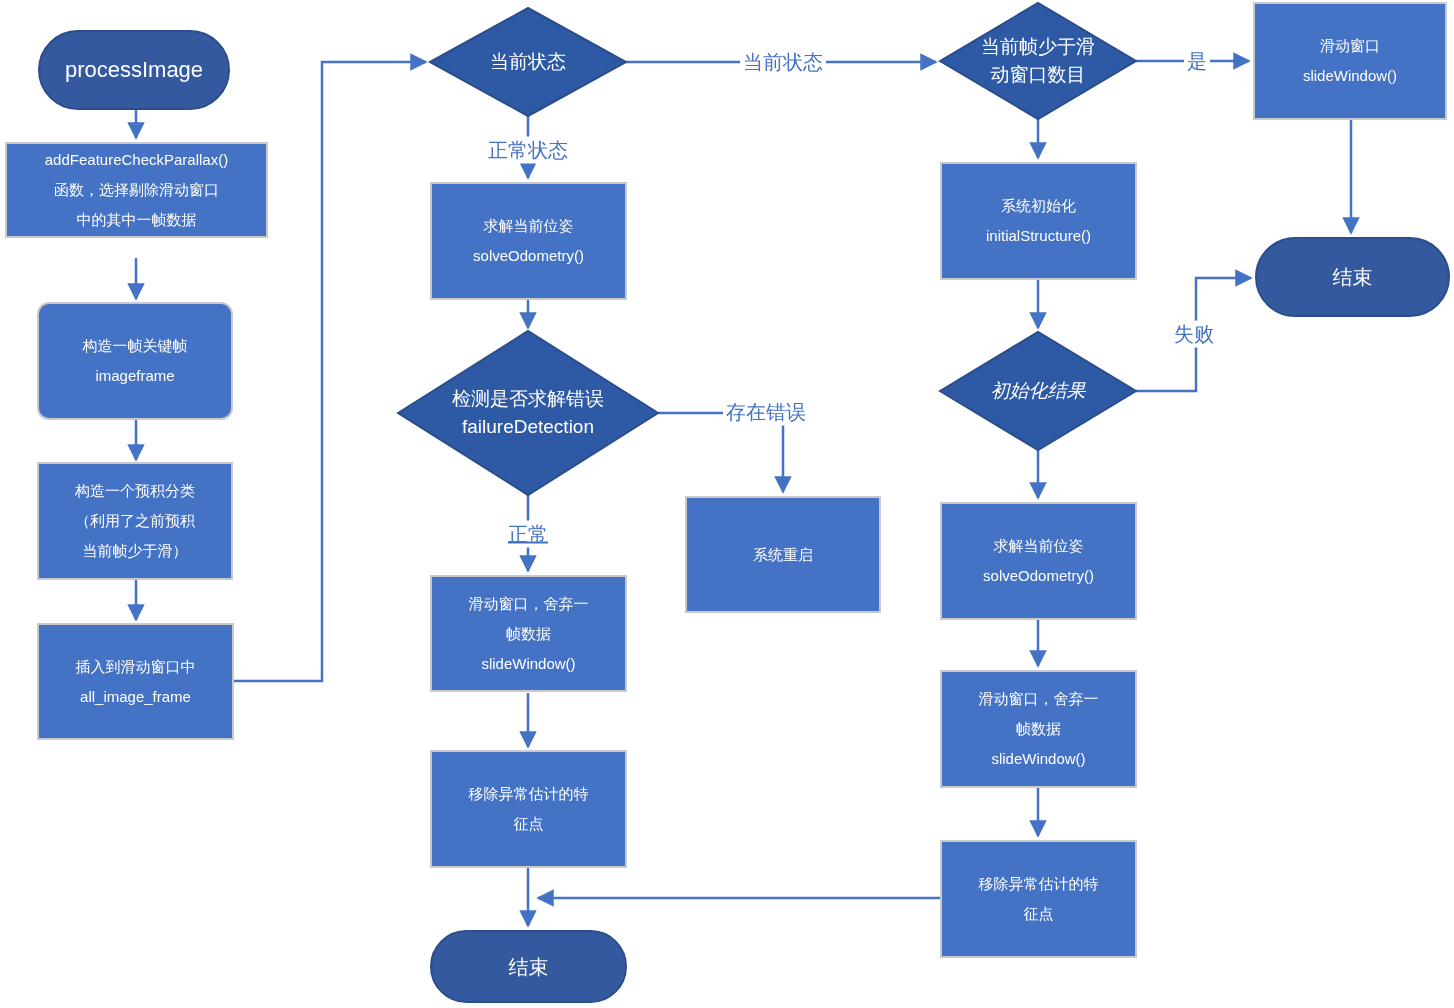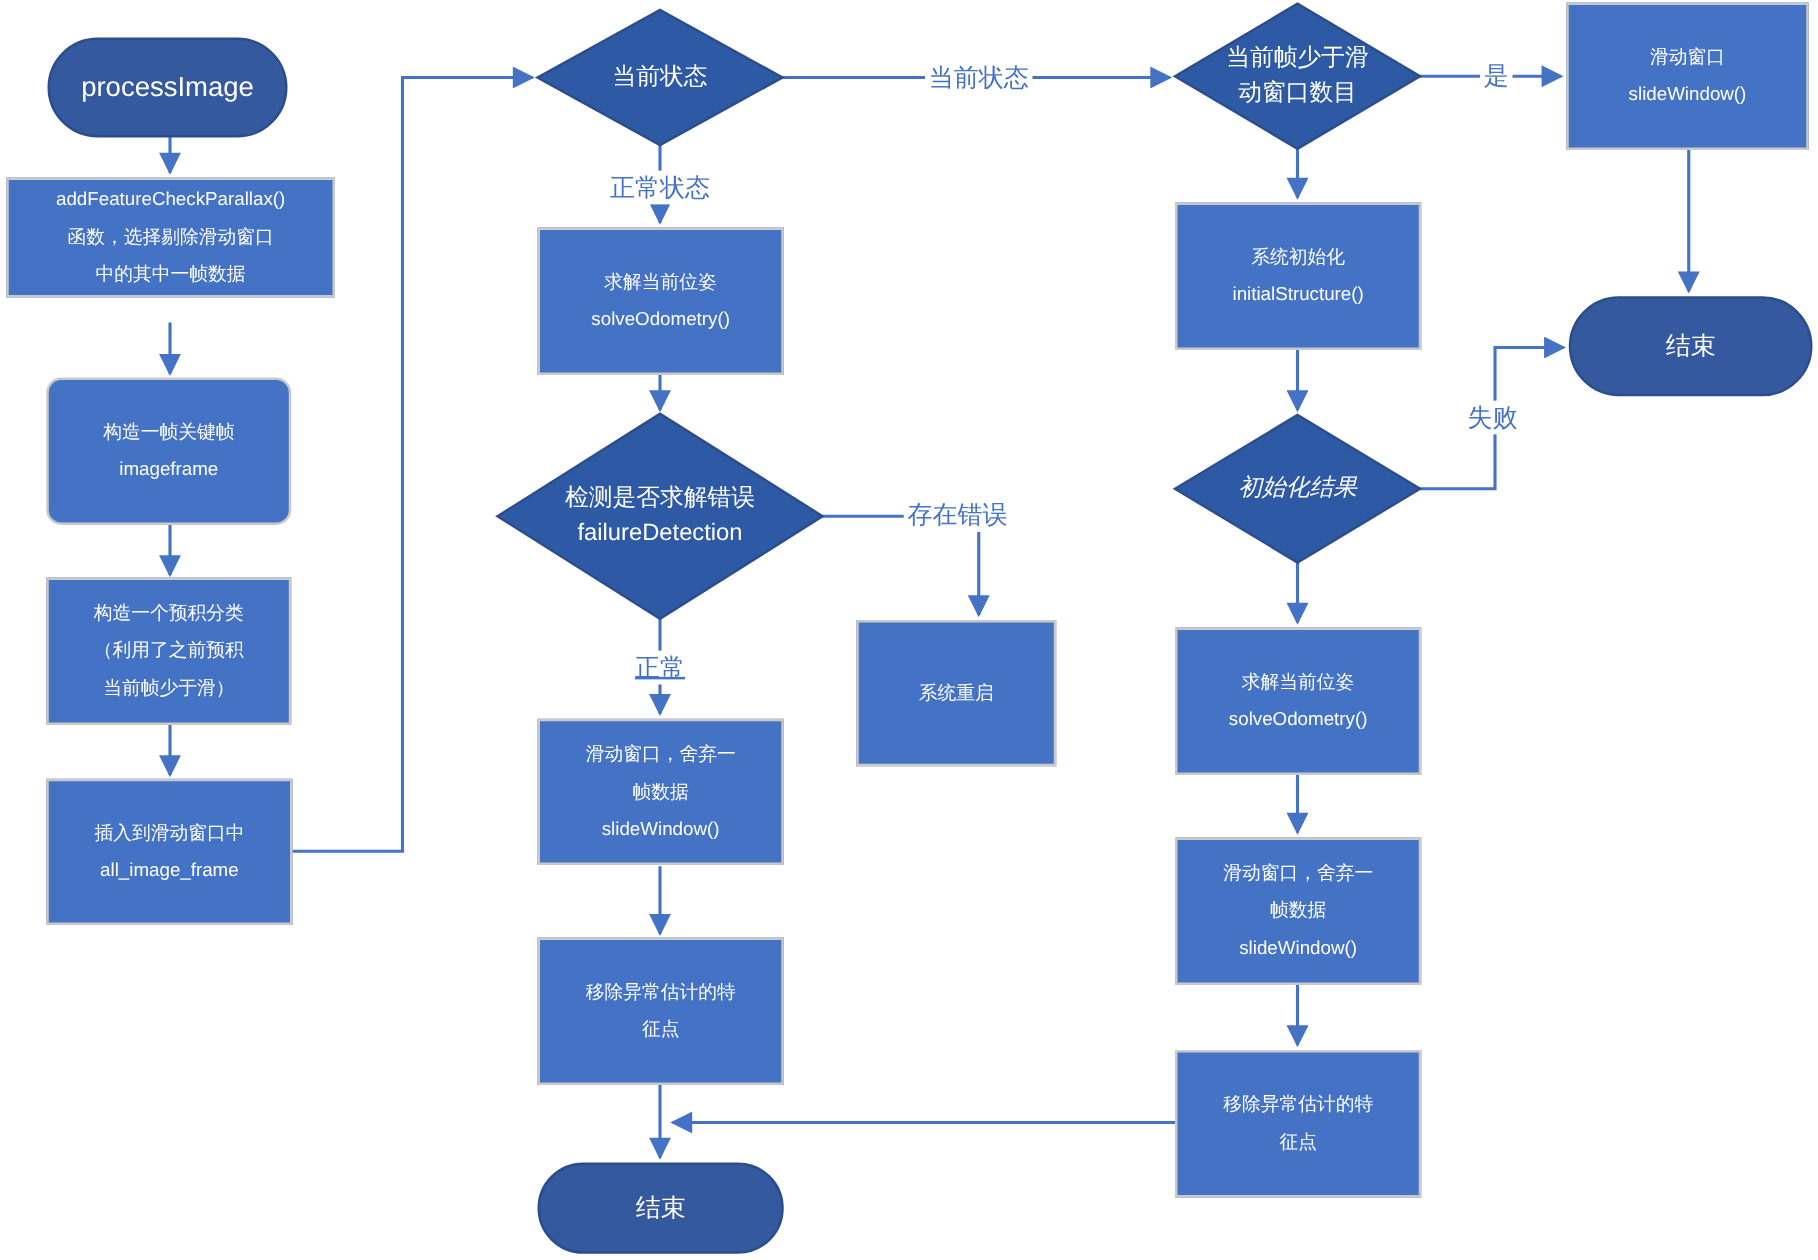--- a/index.html
+++ b/index.html
@@ -85,21 +85,21 @@
 solveOdometry()</div>
   <div class="diamond-text" style="left:408px;top:368px;width:240px;height:90px;">检测是否求解错误
 failureDetection</div>
   <div class="node rect" style="left:430px;top:575px;width:197px;height:117px;">滑动窗口，舍弃一
 帧数据
 slideWindow()</div>
   <div class="node rect" style="left:430px;top:750px;width:197px;height:118px;">移除异常估计的特
 征点</div>
   <div class="node term" style="left:430px;top:930px;width:197px;height:73px;">结束</div>
 
-  <div class="node rect" style="left:685px;top:496px;width:160px;height:117px;">系统重启</div>
+  <div class="node rect" style="left:685px;top:496px;width:196px;height:117px;">系统重启</div>
 
   <div class="diamond-text" style="left:953px;top:22px;width:170px;height:78px;">当前帧少于滑
 动窗口数目</div>
   <div class="node rect" style="left:1253px;top:2px;width:194px;height:118px;">滑动窗口
 slideWindow()</div>
   <div class="node term" style="left:1255px;top:237px;width:195px;height:80px;">结束</div>
   <div class="node rect" style="left:940px;top:162px;width:197px;height:118px;">系统初始化
 initialStructure()</div>
   <div class="diamond-text" style="left:953px;top:360px;width:170px;height:62px;font-style:italic;">初始化结果</div>
   <div class="node rect" style="left:940px;top:502px;width:197px;height:118px;">求解当前位姿

